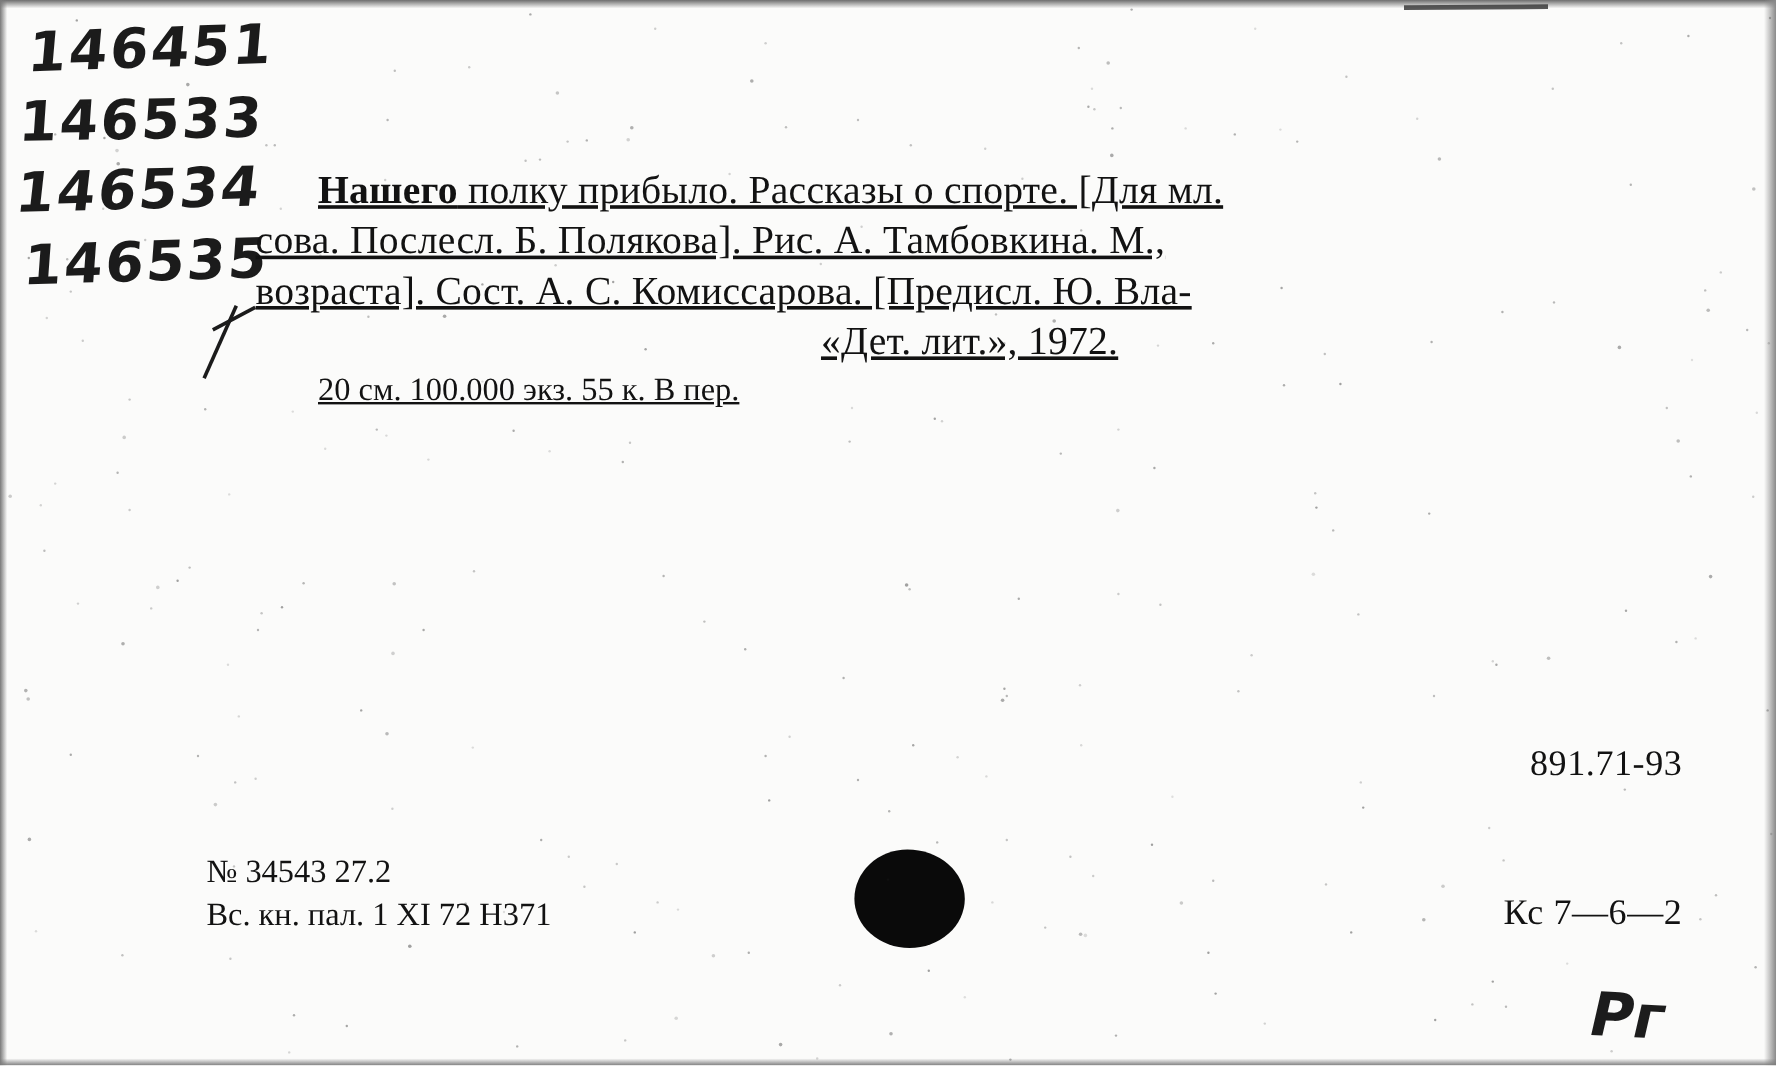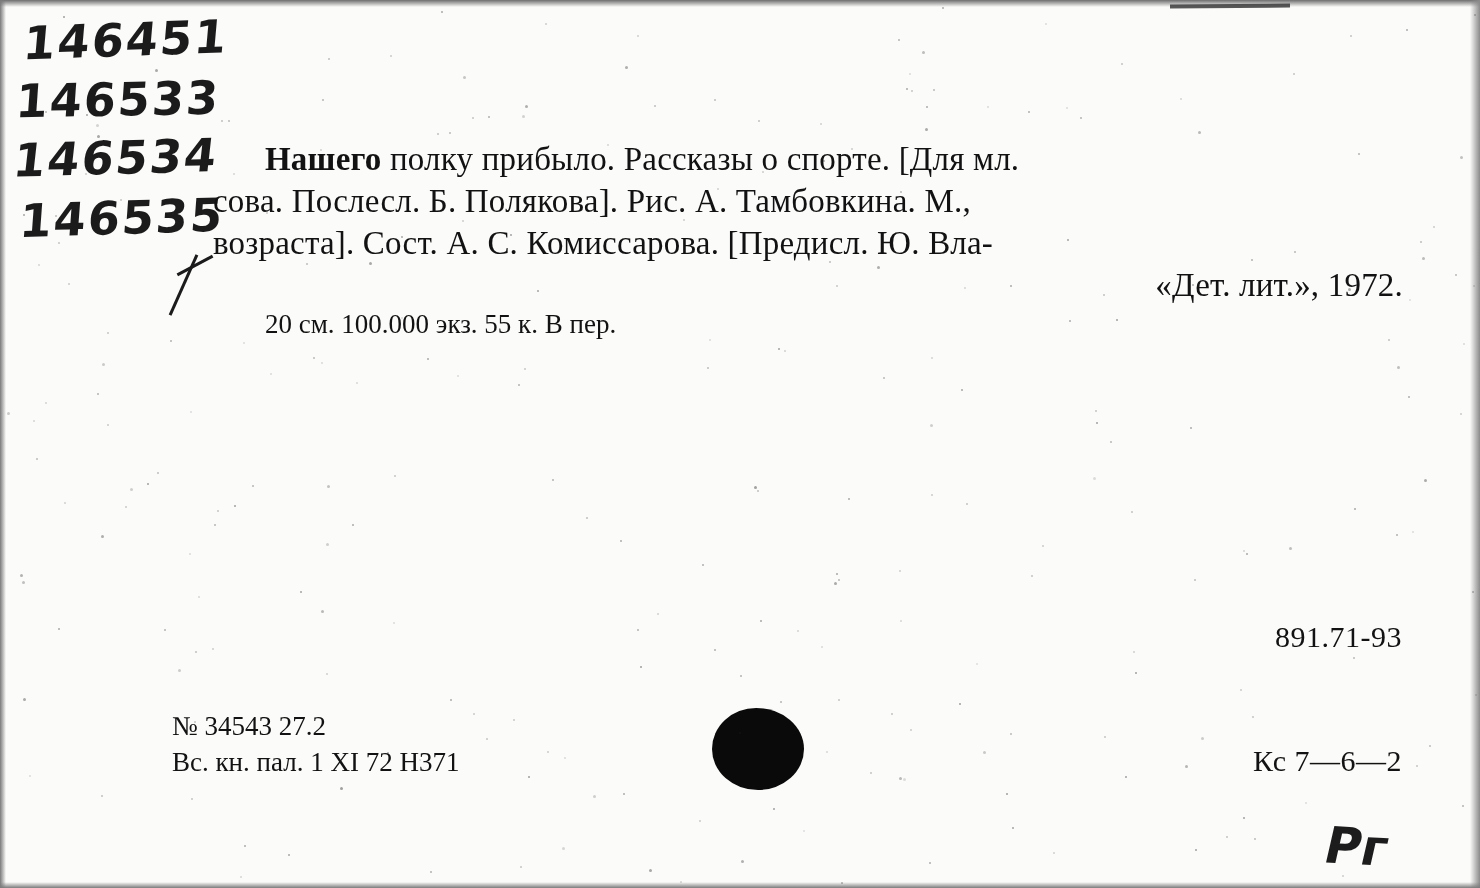--- a/index.html
+++ b/index.html
@@ -107,31 +107,32 @@
     background: #1b1b1b;
     transform: rotate(-28deg);
   }
 
   
   .record {
     position: absolute;
     left: 213px;
     top: 138px;
     width: 1190px;
+    text-decoration: underline;
   }
   .main-line {
     font-size: 33px;
     line-height: 42px;
     letter-spacing: 0.2px;
     text-align: justify;
     text-justify: inter-word;
   }
   .main-line b { font-weight: 700; }
   .l1 { text-indent: 52px; }
-  .l4 { text-align: right; }
+  .l4 { text-align: center; }
 
   .detail {
     margin-top: 6px;
     margin-left: 52px;
     font-size: 27px;
     line-height: 36px;
   }
 
   .tracings {
     position: absolute;

